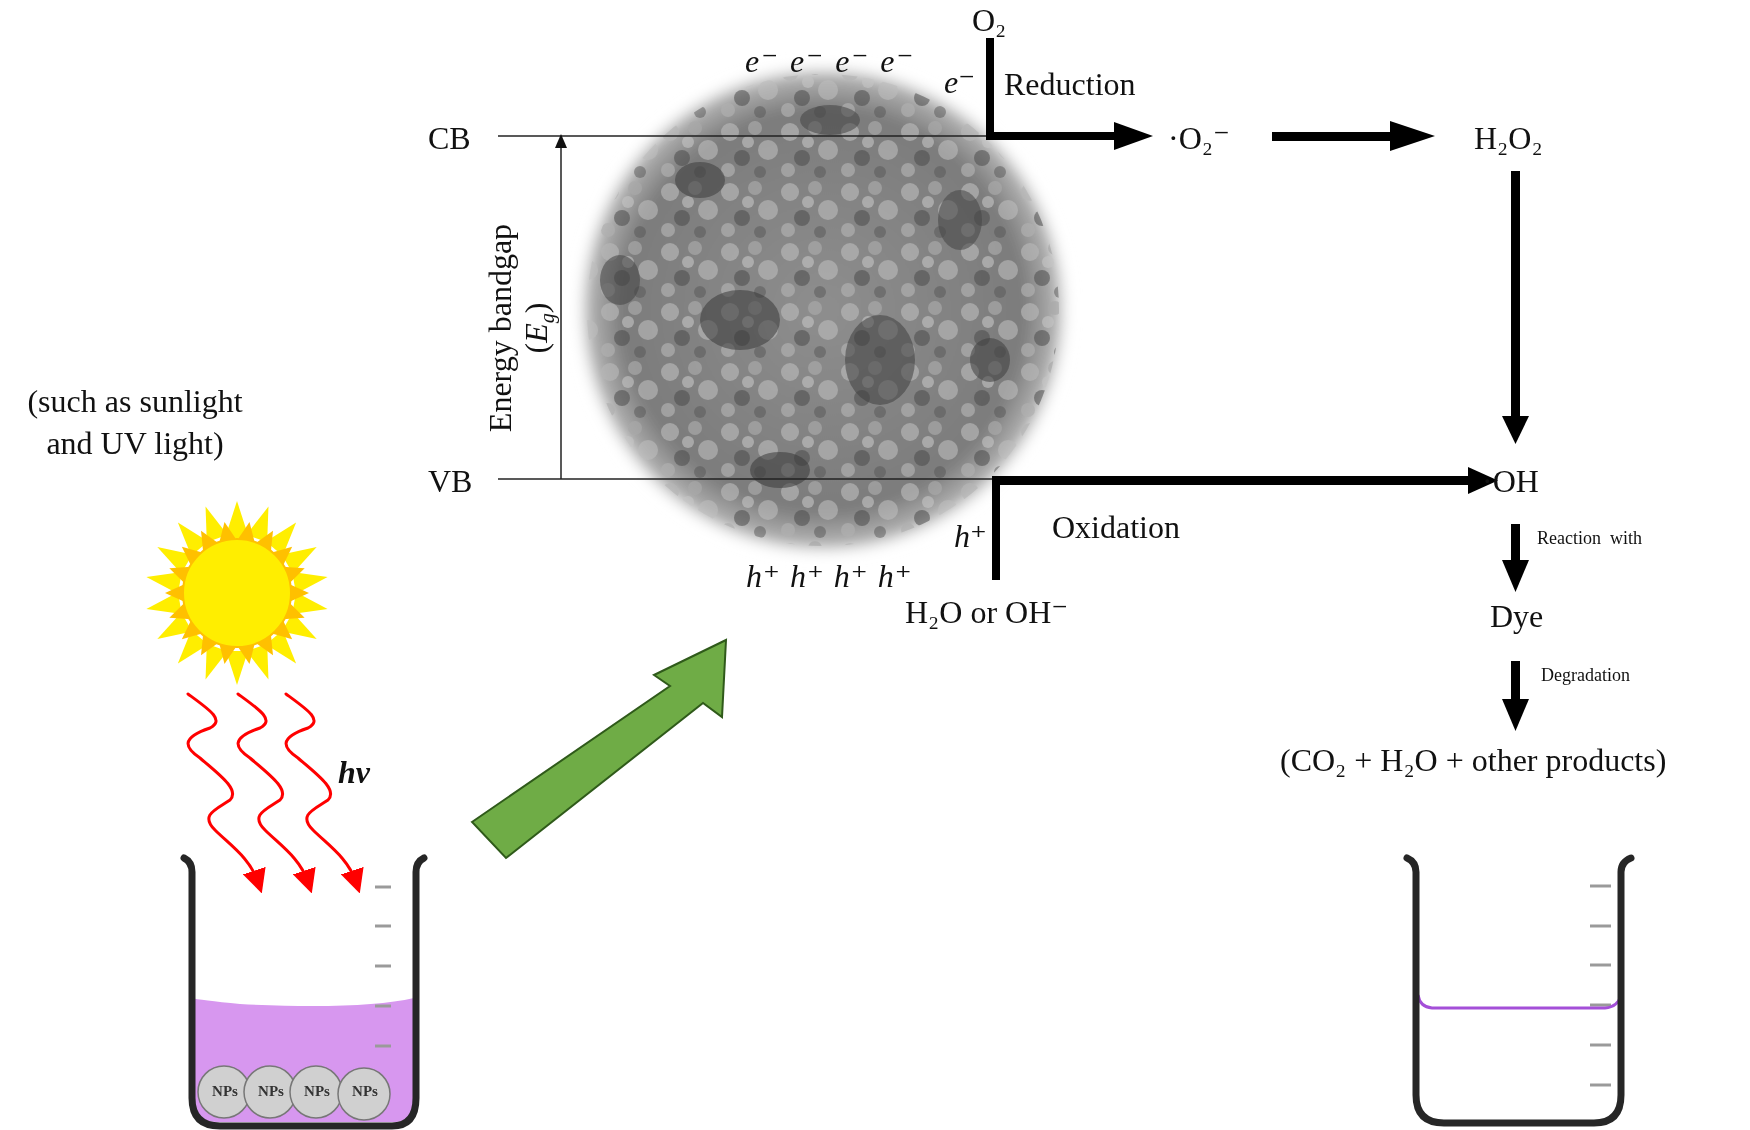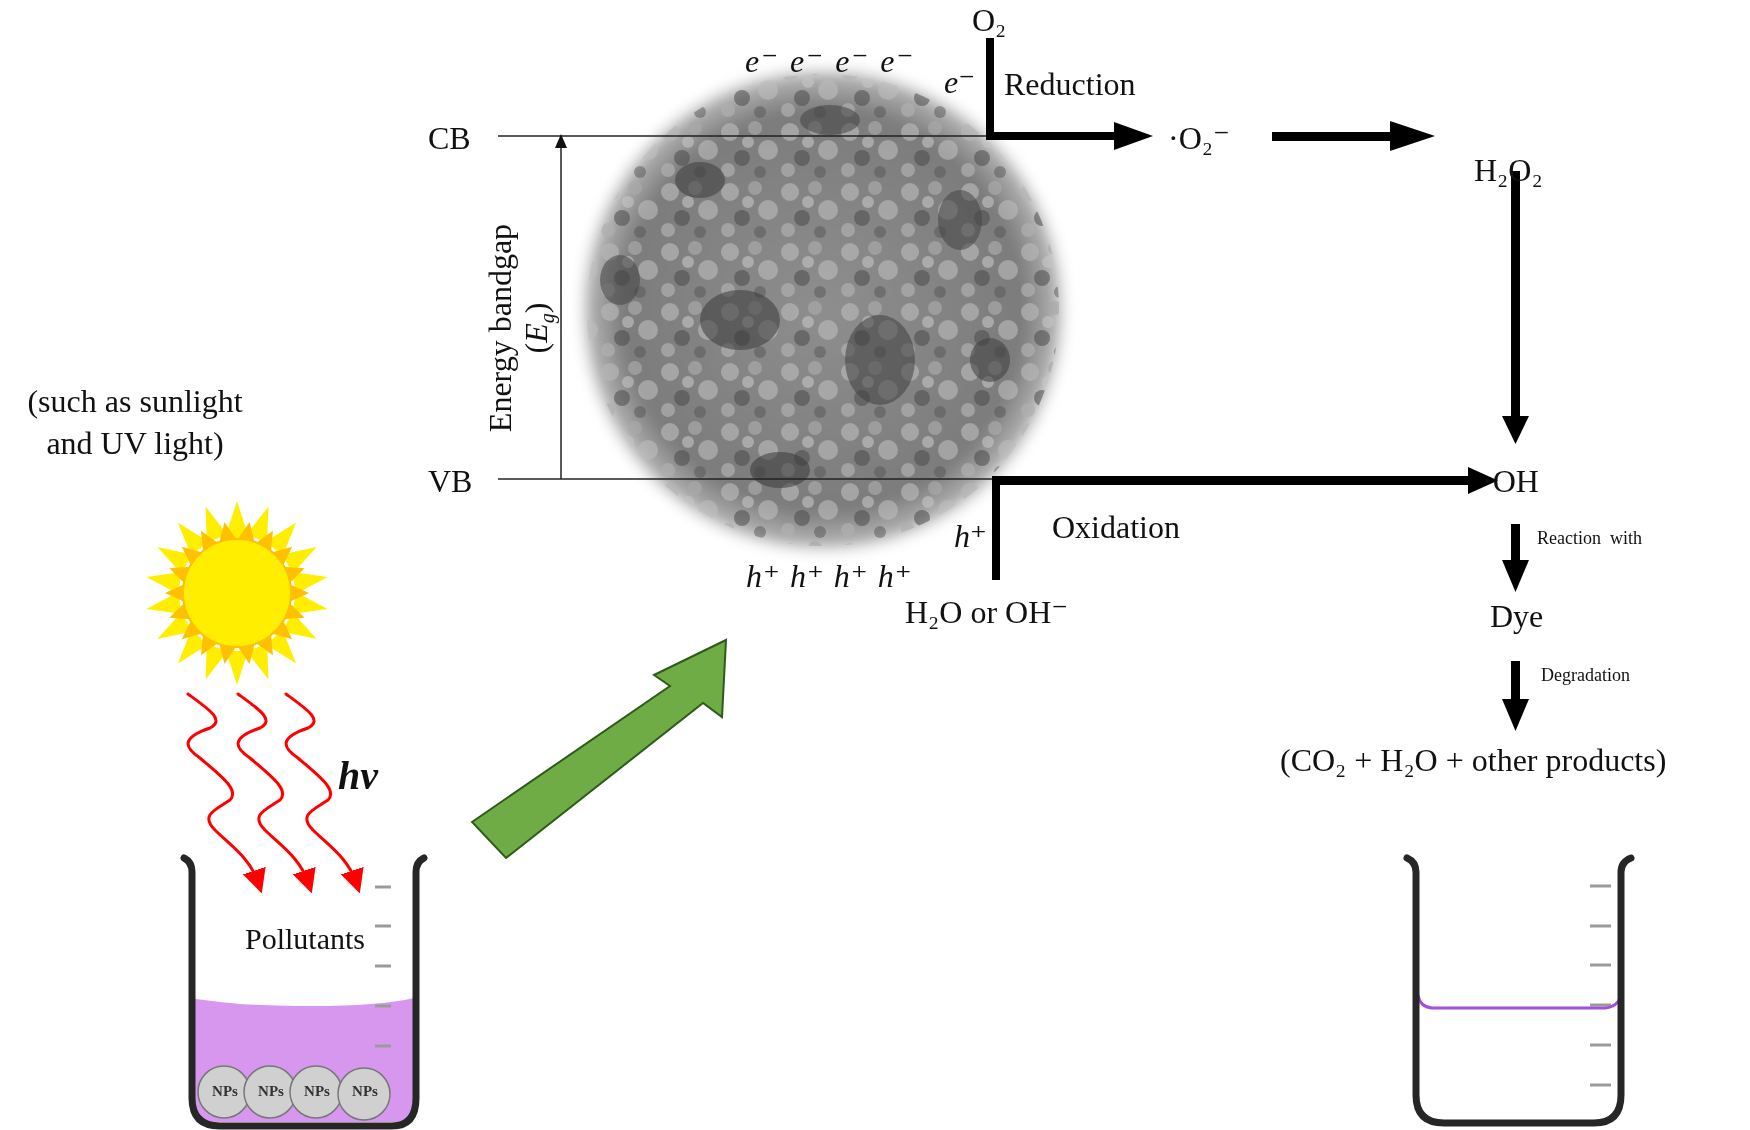--- a/index.html
+++ b/index.html
@@ -182,24 +182,23 @@
     </g>
     <path d="M1418,995 Q1420,1007 1432,1008 L1605,1008 Q1618,1007 1621,995" fill="none" stroke="#a44fd8" stroke-width="3"></path>
     <path d="M1407,858 Q1416,862 1416,872 L1416,1095 Q1416,1123 1444,1123 L1594,1123 Q1621,1123 1621,1095 L1621,872 Q1621,862 1631,858" fill="none" stroke="#262626" stroke-width="7" stroke-linecap="round"></path>
   </g>
 </svg>
 
 <div class="lbl big center" style="left:0; top:380px; width:270px; line-height:42px;">
   <div>(such as sunlight</div>
   <div>and UV light)</div>
 </div>
-<div class="lbl it" style="left:338px; top:756px; font-size:40px; font-weight:bold;">hv</div>
+<div class="lbl it" style="left:338px; top:756px; font-size:32px; font-weight:bold;">hv</div>
 
 <div class="lbl med center" style="left:200px; top:920px; width:210px; line-height:38px;">
-  <div>Pollutants</div>
 </div>
 <div class="lbl" style="left:198px; top:1084px; font-size:15px; font-weight:bold; color:#333;">
   <span style="position:absolute; left:12px; width:30px; text-align:center;">NPs</span>
   <span style="position:absolute; left:58px; width:30px; text-align:center;">NPs</span>
   <span style="position:absolute; left:104px; width:30px; text-align:center;">NPs</span>
   <span style="position:absolute; left:152px; width:30px; text-align:center;">NPs</span>
 </div>
 
 <div class="lbl big" style="left:428px; top:122px;">CB</div>
 <div class="lbl big" style="left:428px; top:465px;">VB</div>
@@ -219,21 +218,21 @@
   <span>h⁺</span>
   <span>h⁺</span>
   <span>h⁺</span>
   <span>h⁺</span>
 </div>
 
 <div class="lbl big" style="left:972px; top:4px;">O₂</div>
 <div class="lbl it big" style="left:944px; top:66px;">e⁻</div>
 <div class="lbl big" style="left:1004px; top:68px;text-align:center;">Reduction</div>
 <div class="lbl big" style="left:1168px; top:122px;">·O₂⁻</div>
-<div class="lbl big" style="left:1474px; top:122px;margin-top:32px;">H₂O₂</div>
+<div class="lbl big" style="left:1474px; top:122px;">H₂O₂</div>
 
 <div class="lbl it big" style="left:954px; top:520px;">h⁺</div>
 <div class="lbl big" style="left:1052px; top:511px;">Oxidation</div>
 <div class="lbl big" style="left:905px; top:596px;">H₂O or OH⁻</div>
 <div class="lbl big" style="left:1482px; top:465px;">·OH</div>
 
 <div class="lbl sm" style="left:1537px; top:529px; white-space:pre;">Reaction  with</div>
 <div class="lbl big" style="left:1490px; top:600px;">Dye</div>
 <div class="lbl sm" style="left:1530px; top:666px;margin-left:11px;">Degradation</div>
 <div class="lbl big" style="left:1280px; top:744px;">(CO₂ + H₂O + other products)</div>

